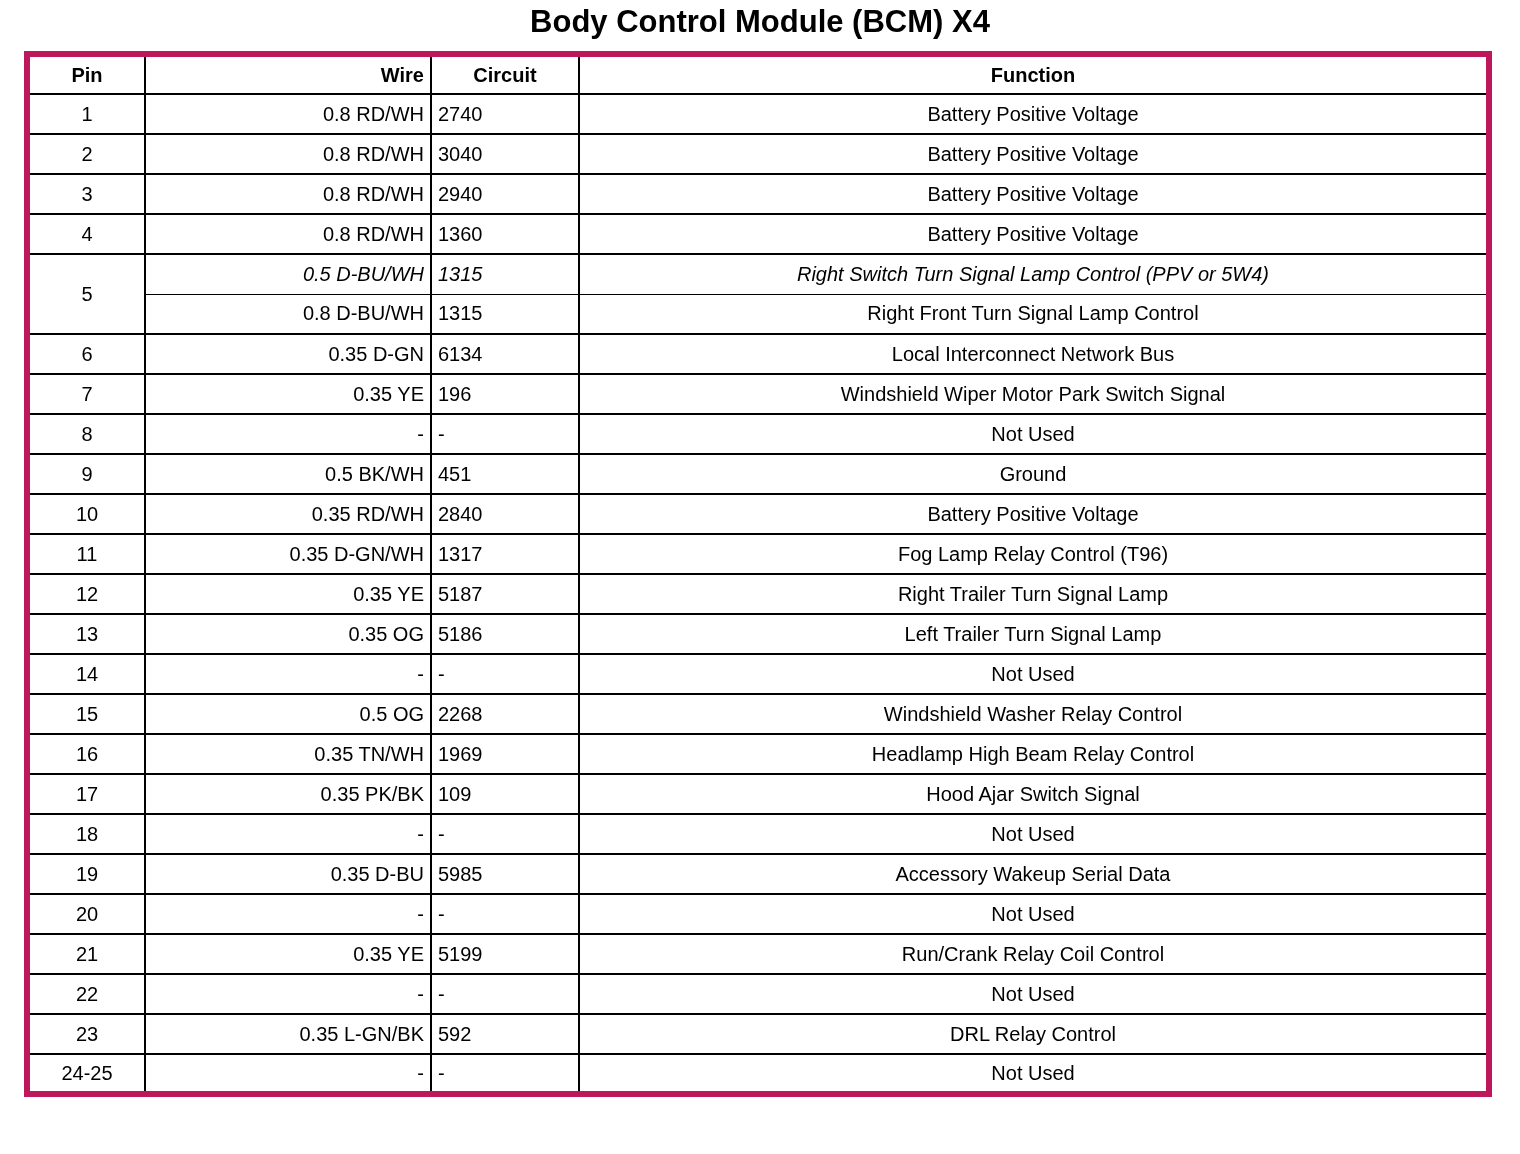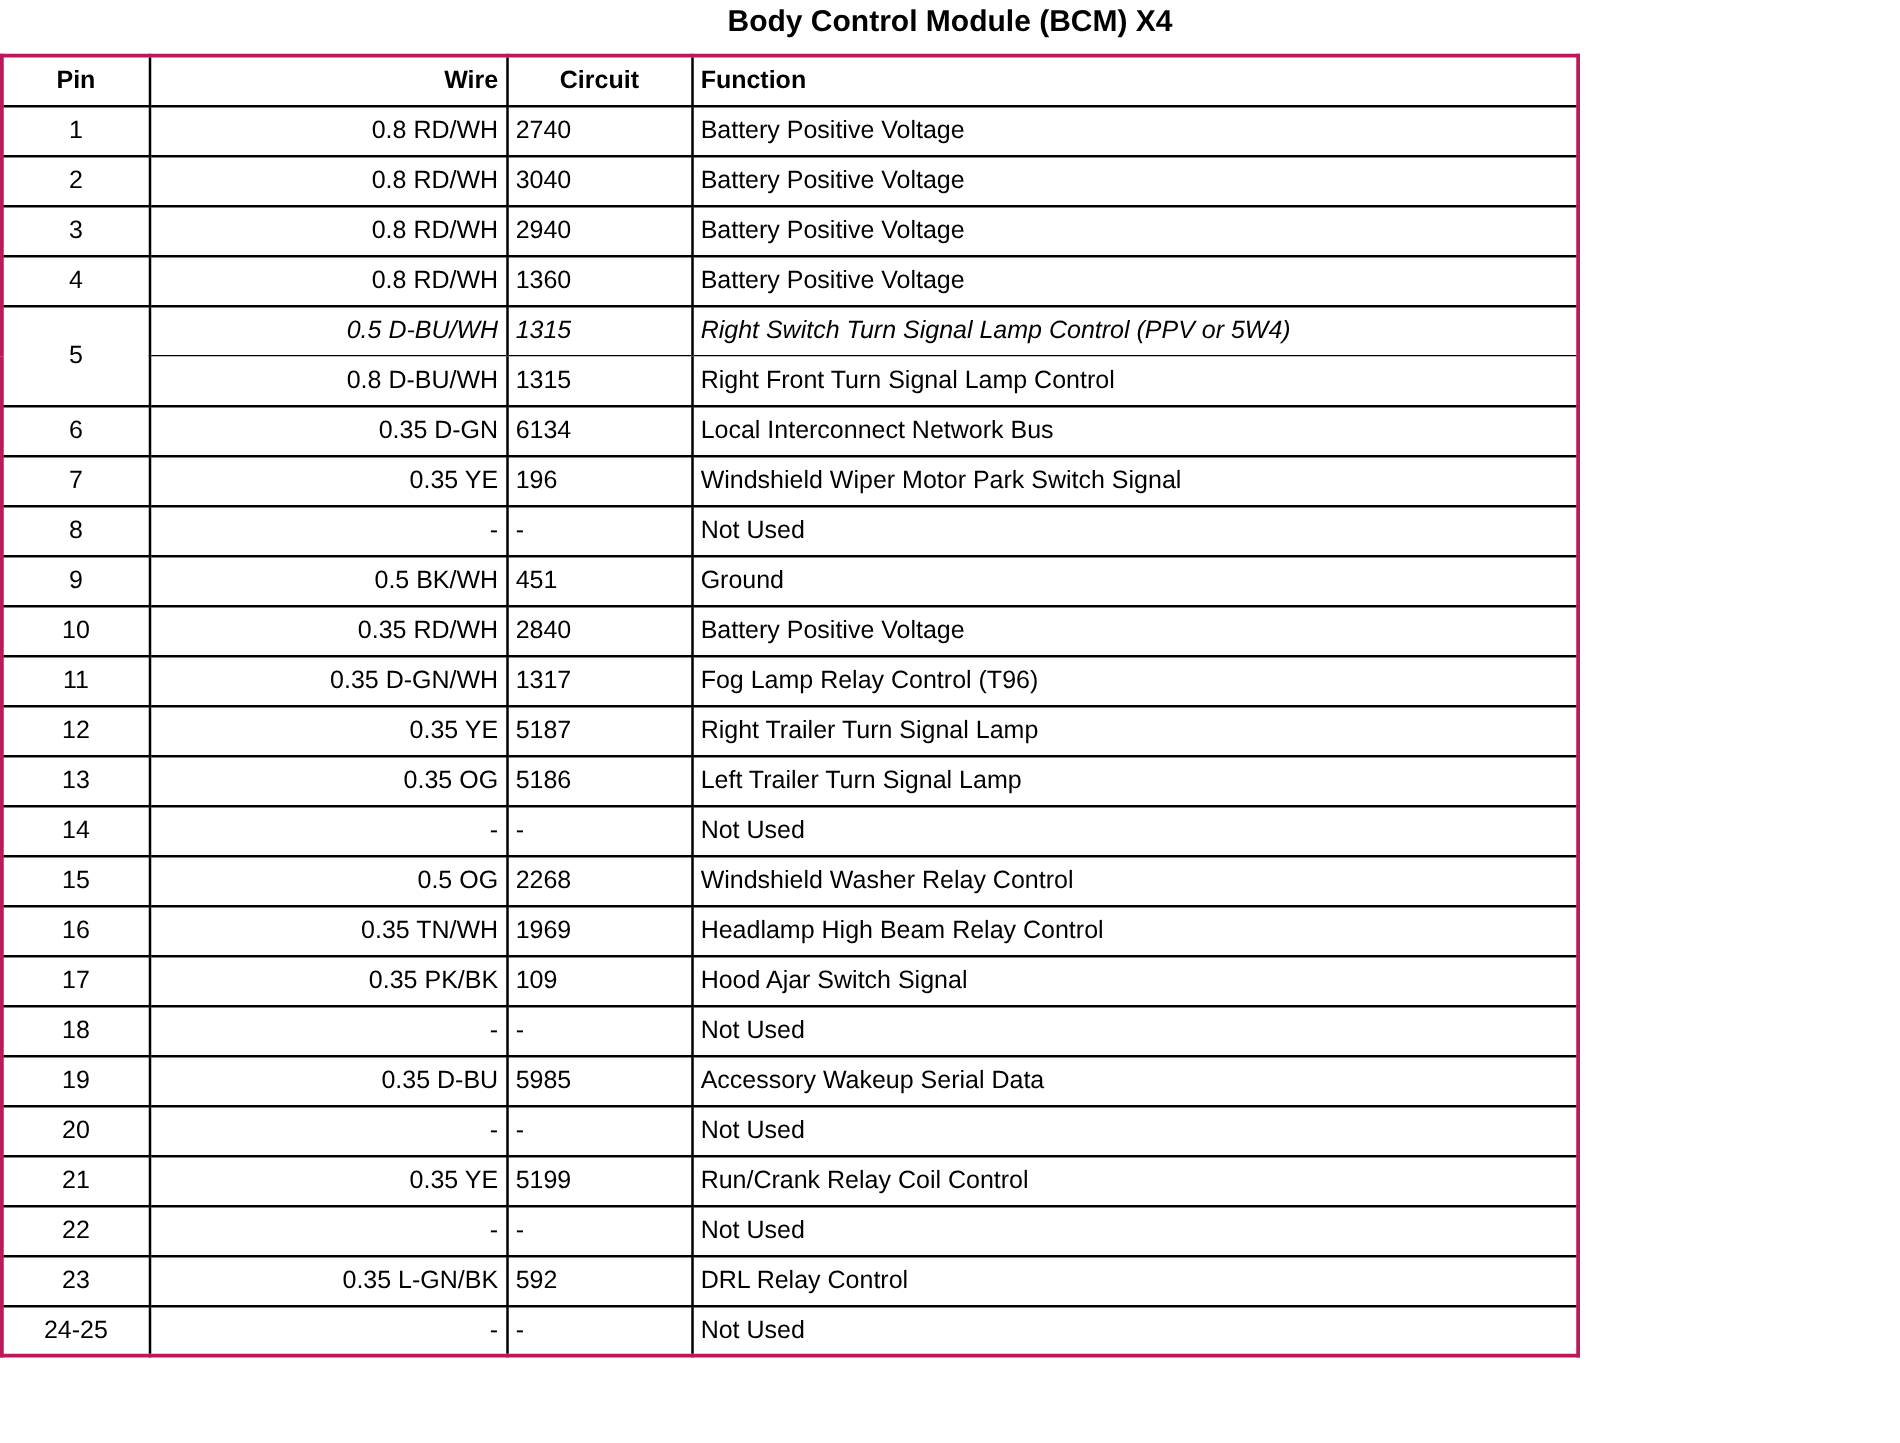--- a/index.html
+++ b/index.html
@@ -7,46 +7,46 @@
     margin: 0; padding: 0;
     background: #ffffff;
     width: 1520px; height: 1154px;
     font-family: "Liberation Sans", sans-serif;
     color: #000000;
   }
   .page { width: 1520px; height: 1154px; overflow: hidden; }
   .title {
     text-align: center;
     font-weight: bold;
-    font-size: 24px;
+    font-size: 31px;
     padding-top: 4px;
     margin-bottom: 11px;
     letter-spacing: 0px;
   }
   table.pinout {
     border-collapse: collapse;
-    margin: 0 0;
-    width: 1264px;
+    margin: 0 24px;
+    width: 1468px;
     table-layout: fixed;
-    border: 3px solid #be185d;
+    border: 6px solid #be185d;
   }
   th, td {
     border: 2px solid #000;
     height: 40px;
     font-size: 20px;
     padding: 0 6px;
     overflow: hidden;
     white-space: nowrap;
     vertical-align: middle;
   }
   th { font-weight: bold; text-align: center; }
   .col-pin      { width: 118px; text-align: center; }
   .col-wire     { width: 286px; text-align: right; }
   .col-circuit  { width: 148px; }
-  .col-function { text-align: left; }
+  .col-function { text-align: center; }
   td.thin-bottom { border-bottom-width: 1px; font-style: italic; }
   td.thin-top    { border-top-width: 1px; }
 </style>
 </head>
 <body>
 
 <div class="page">
   <div class="title">Body Control Module (BCM) X4</div>
   <table class="pinout">
     <thead>

